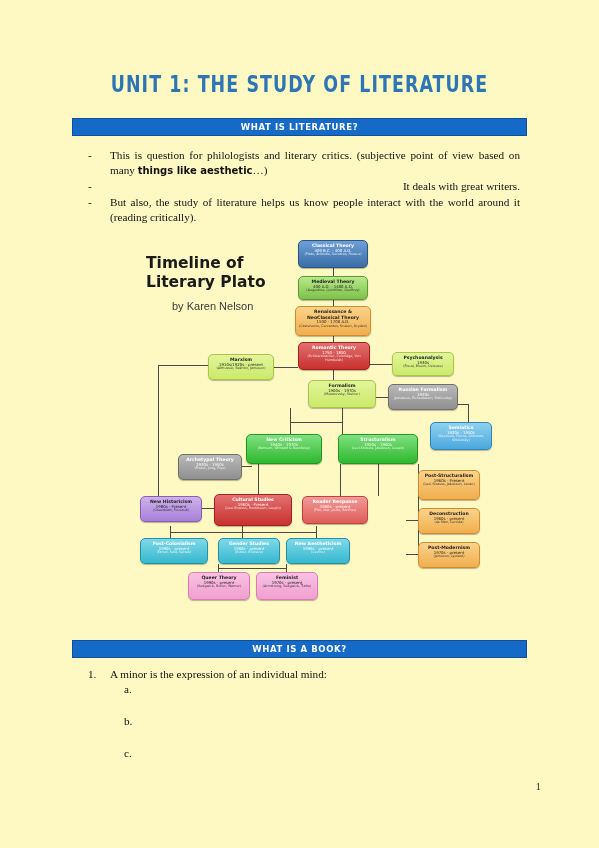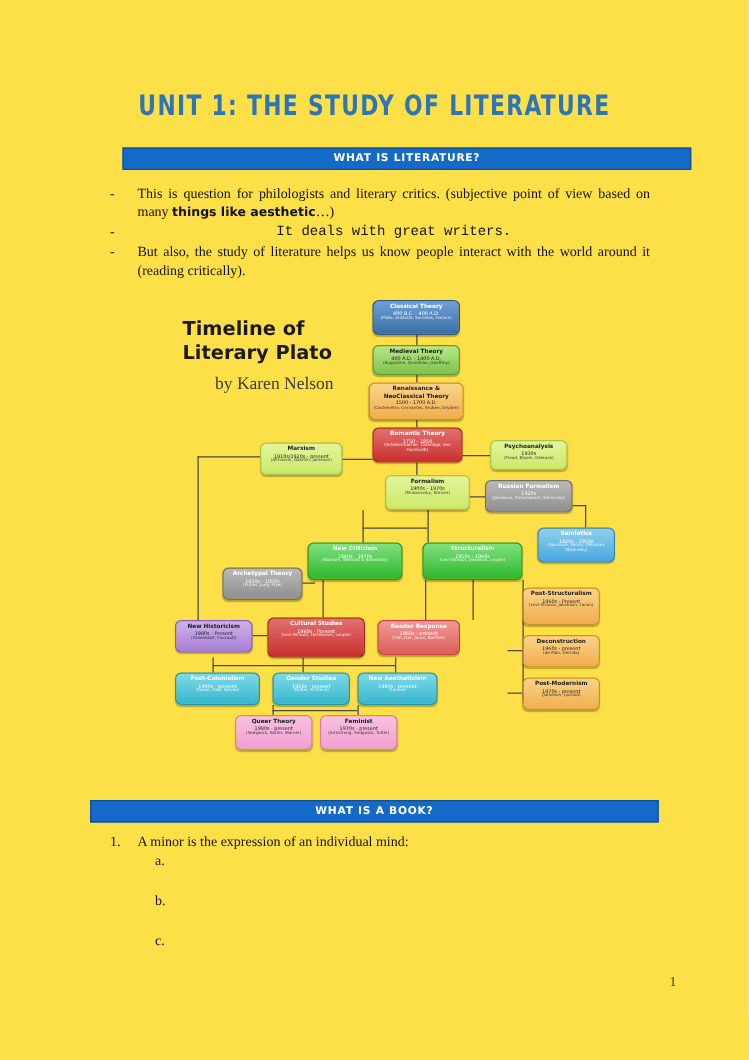--- a/index.html
+++ b/index.html
@@ -1,20 +1,20 @@
 <!DOCTYPE html>
 <html><head>
 <meta charset="utf-8">
 <style>
   html,body{margin:0;padding:0;background:#f2f2f2;}
   body{font-family:"Liberation Serif",serif;}
   .page{
     position:relative;
     width:599px;height:848px;
-    background:#fde047;
+    background:#fef9c3;
     margin:0 auto;
     overflow:hidden;
   }
   .doc-title{
     position:absolute;left:0;right:0;top:72px;
     text-align:center;
     font-family:"DejaVu Sans",sans-serif;
     font-size:20px;
     font-weight:bold;
     letter-spacing:1.1px;
@@ -26,31 +26,31 @@
     position:absolute;left:72px;width:455px;height:18px;
     background:#1569c7;
     border:1px solid #0d4f9e;
     box-sizing:border-box;
     color:#ffffff;
     font-family:"DejaVu Sans",sans-serif;
     font-size:8.5px;font-weight:bold;
     letter-spacing:.6px;
     display:flex;align-items:center;justify-content:center;
   }
-  #banner1{top:118px;margin-left:26px;}
+  #banner1{top:118px;}
   #banner2{top:640px;}
 
   .bullets{
     position:absolute;left:88px;width:432px;top:148px;
     font-size:11.2px;color:#111;line-height:1.33;
   }
   .b-row{display:flex;margin-bottom:1px;}
   .b-dash{width:22px;flex:none;}
   .b-text{flex:1;text-align:justify;}
-  .b-text.nojust{text-align:center;font-family:Liberation Mono, monospace;}
+  .b-text.nojust{text-align:right;}
   .hand{font-family:"DejaVu Sans",sans-serif;font-size:10px;font-weight:bold;}
 
   .numlist{
     position:absolute;left:88px;width:432px;top:668px;
     font-size:11.2px;color:#111;
   }
   .n-row{display:flex;margin-bottom:3px;}
   .n-mark{width:22px;flex:none;}
   .sub .n-mark{width:22px;}
   .sub{margin-left:36px;margin-bottom:20px;}
@@ -61,22 +61,22 @@
 
   
   .diagram{position:absolute;left:130px;top:232px;width:370px;height:380px;}
   .dg-title{
     position:absolute;left:16px;top:22px;
     font-family:"DejaVu Sans",sans-serif;
     font-weight:bold;font-size:15.5px;color:#1a1a1a;line-height:1.22;
   }
   .dg-sub{
     position:absolute;left:42px;top:68px;
-    font-family:Liberation Serif, serif;
-    font-size:14px;color:#3a3a3a;
+    font-family:Liberation Sans, sans-serif;
+    font-size:11px;color:#3a3a3a;
   }
   .node{
     position:absolute;
     box-sizing:border-box;
     border-radius:5px;
     border:1px solid rgba(0,0,0,.35);
     font-family:"DejaVu Sans",sans-serif;
     text-align:center;
     color:#1b1b1b;
     padding:2px 1px 2px 1px;

